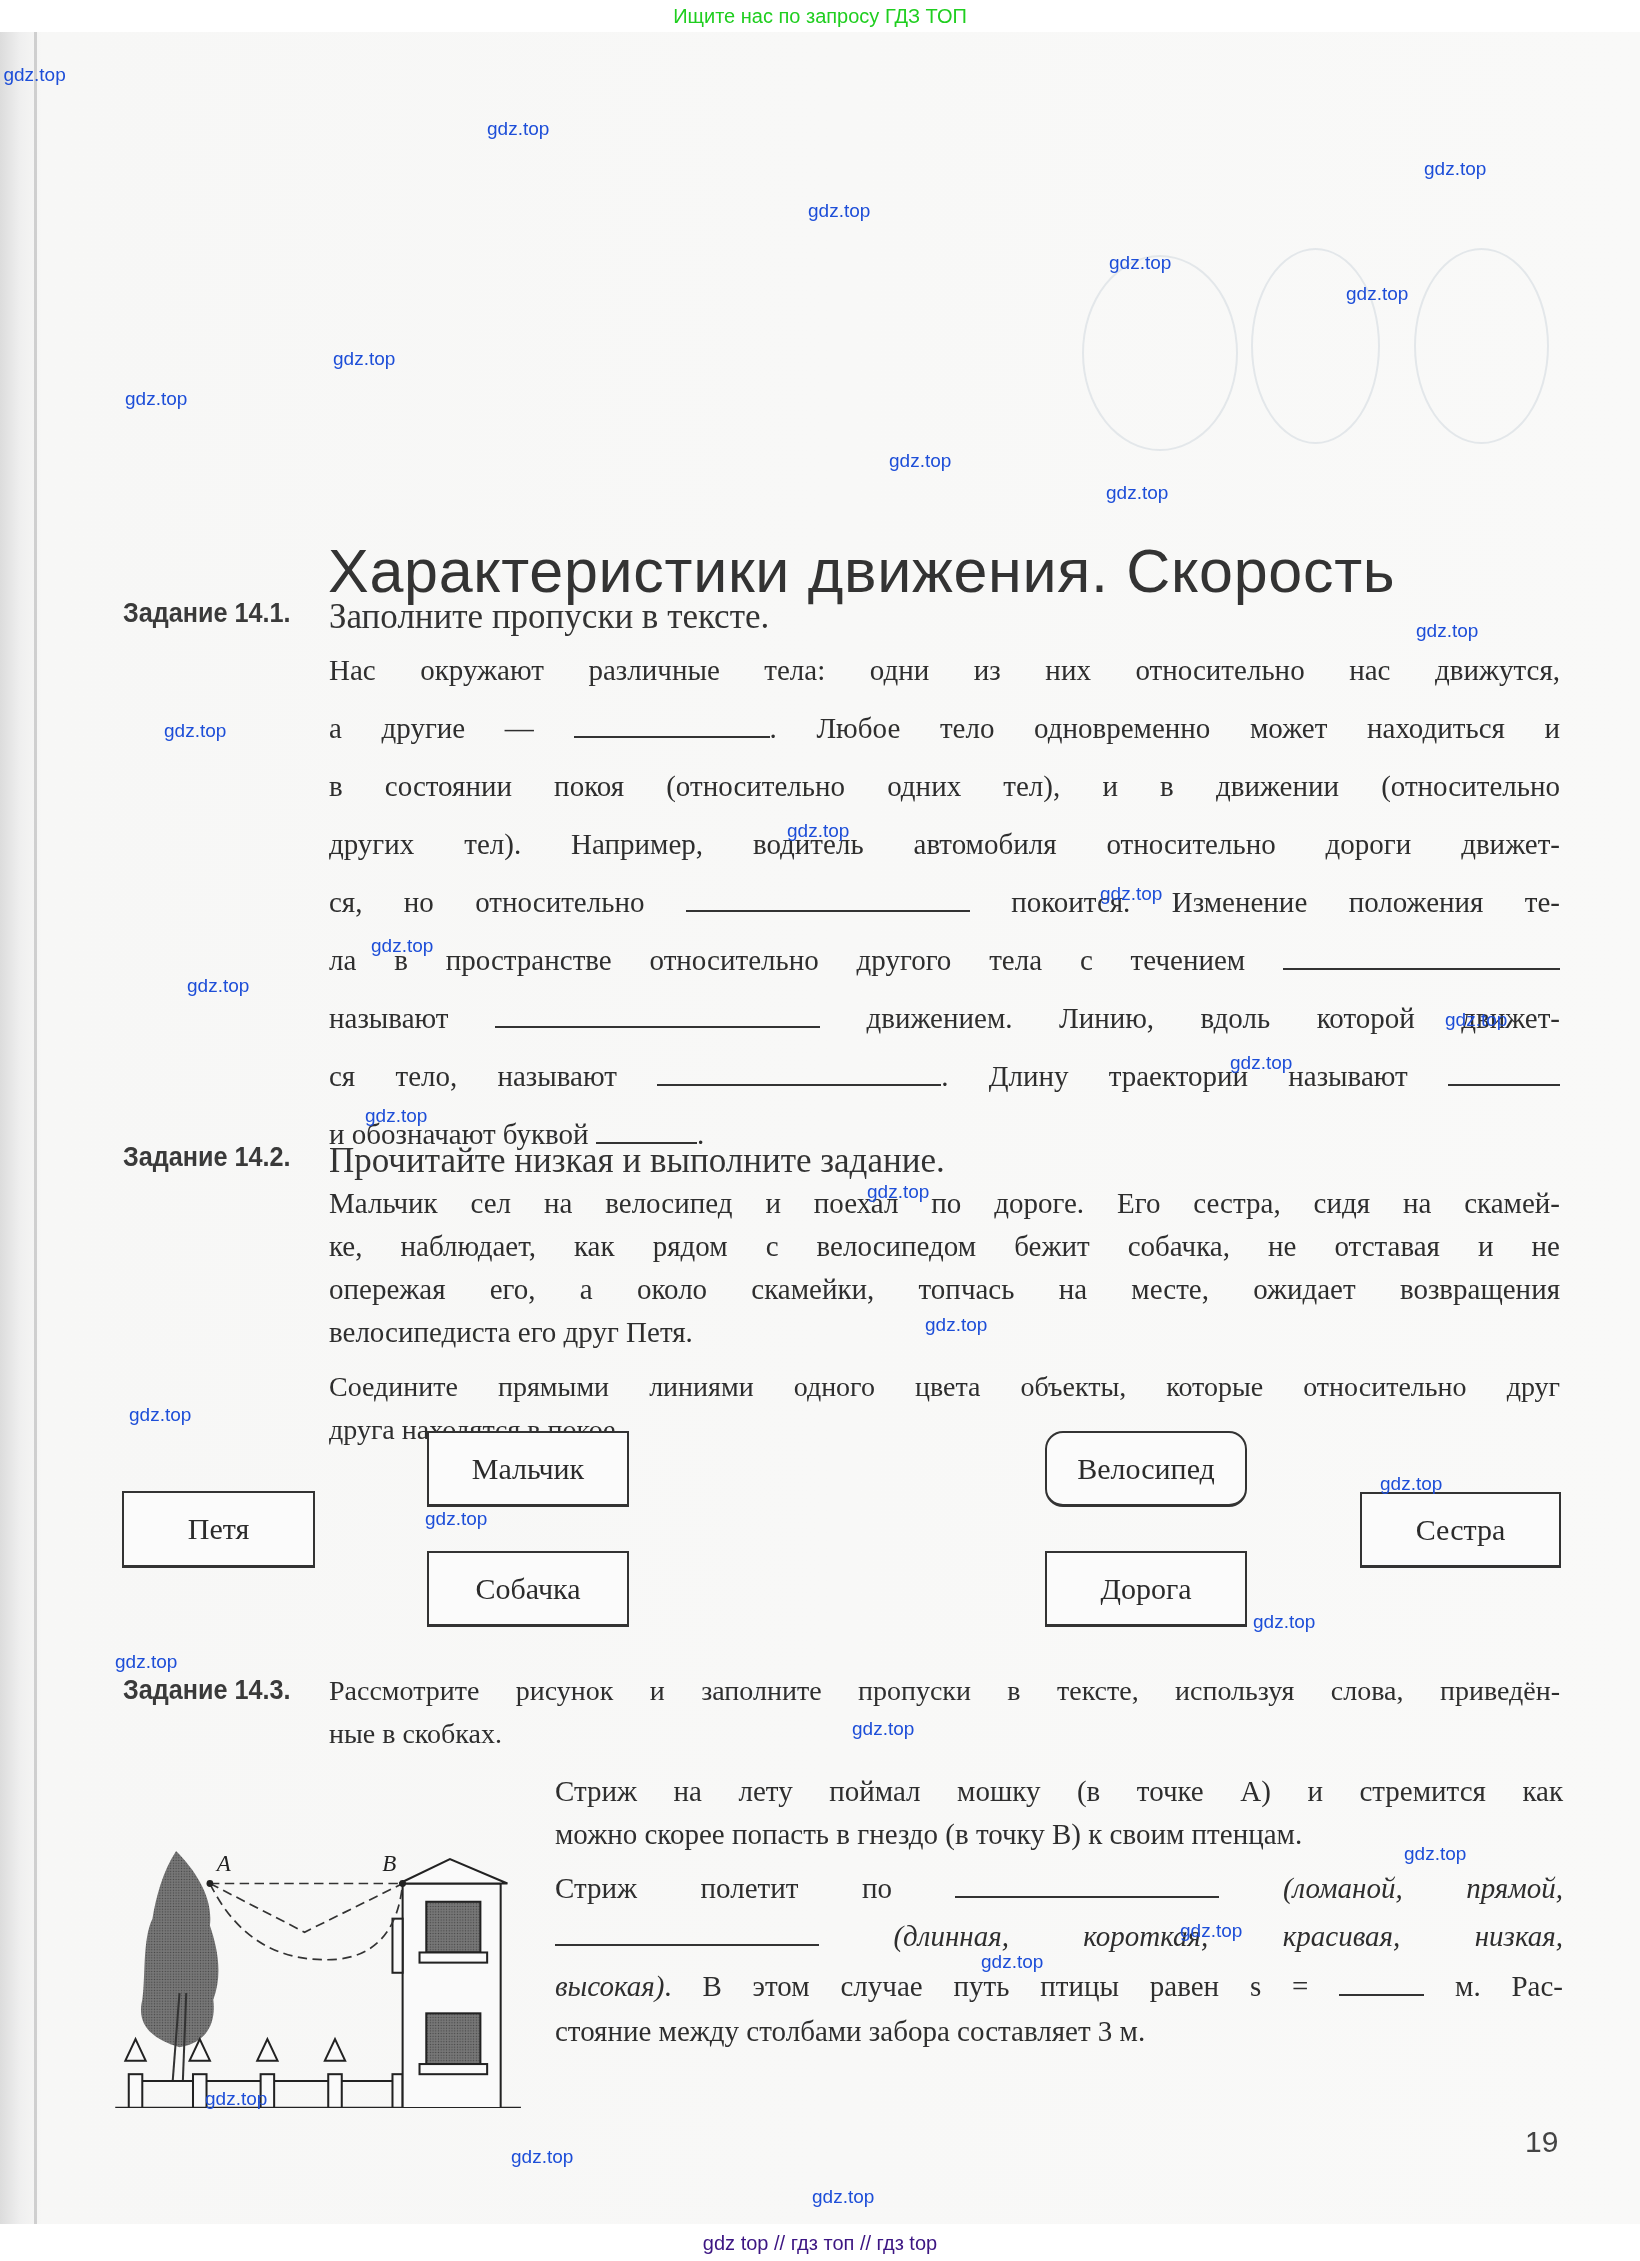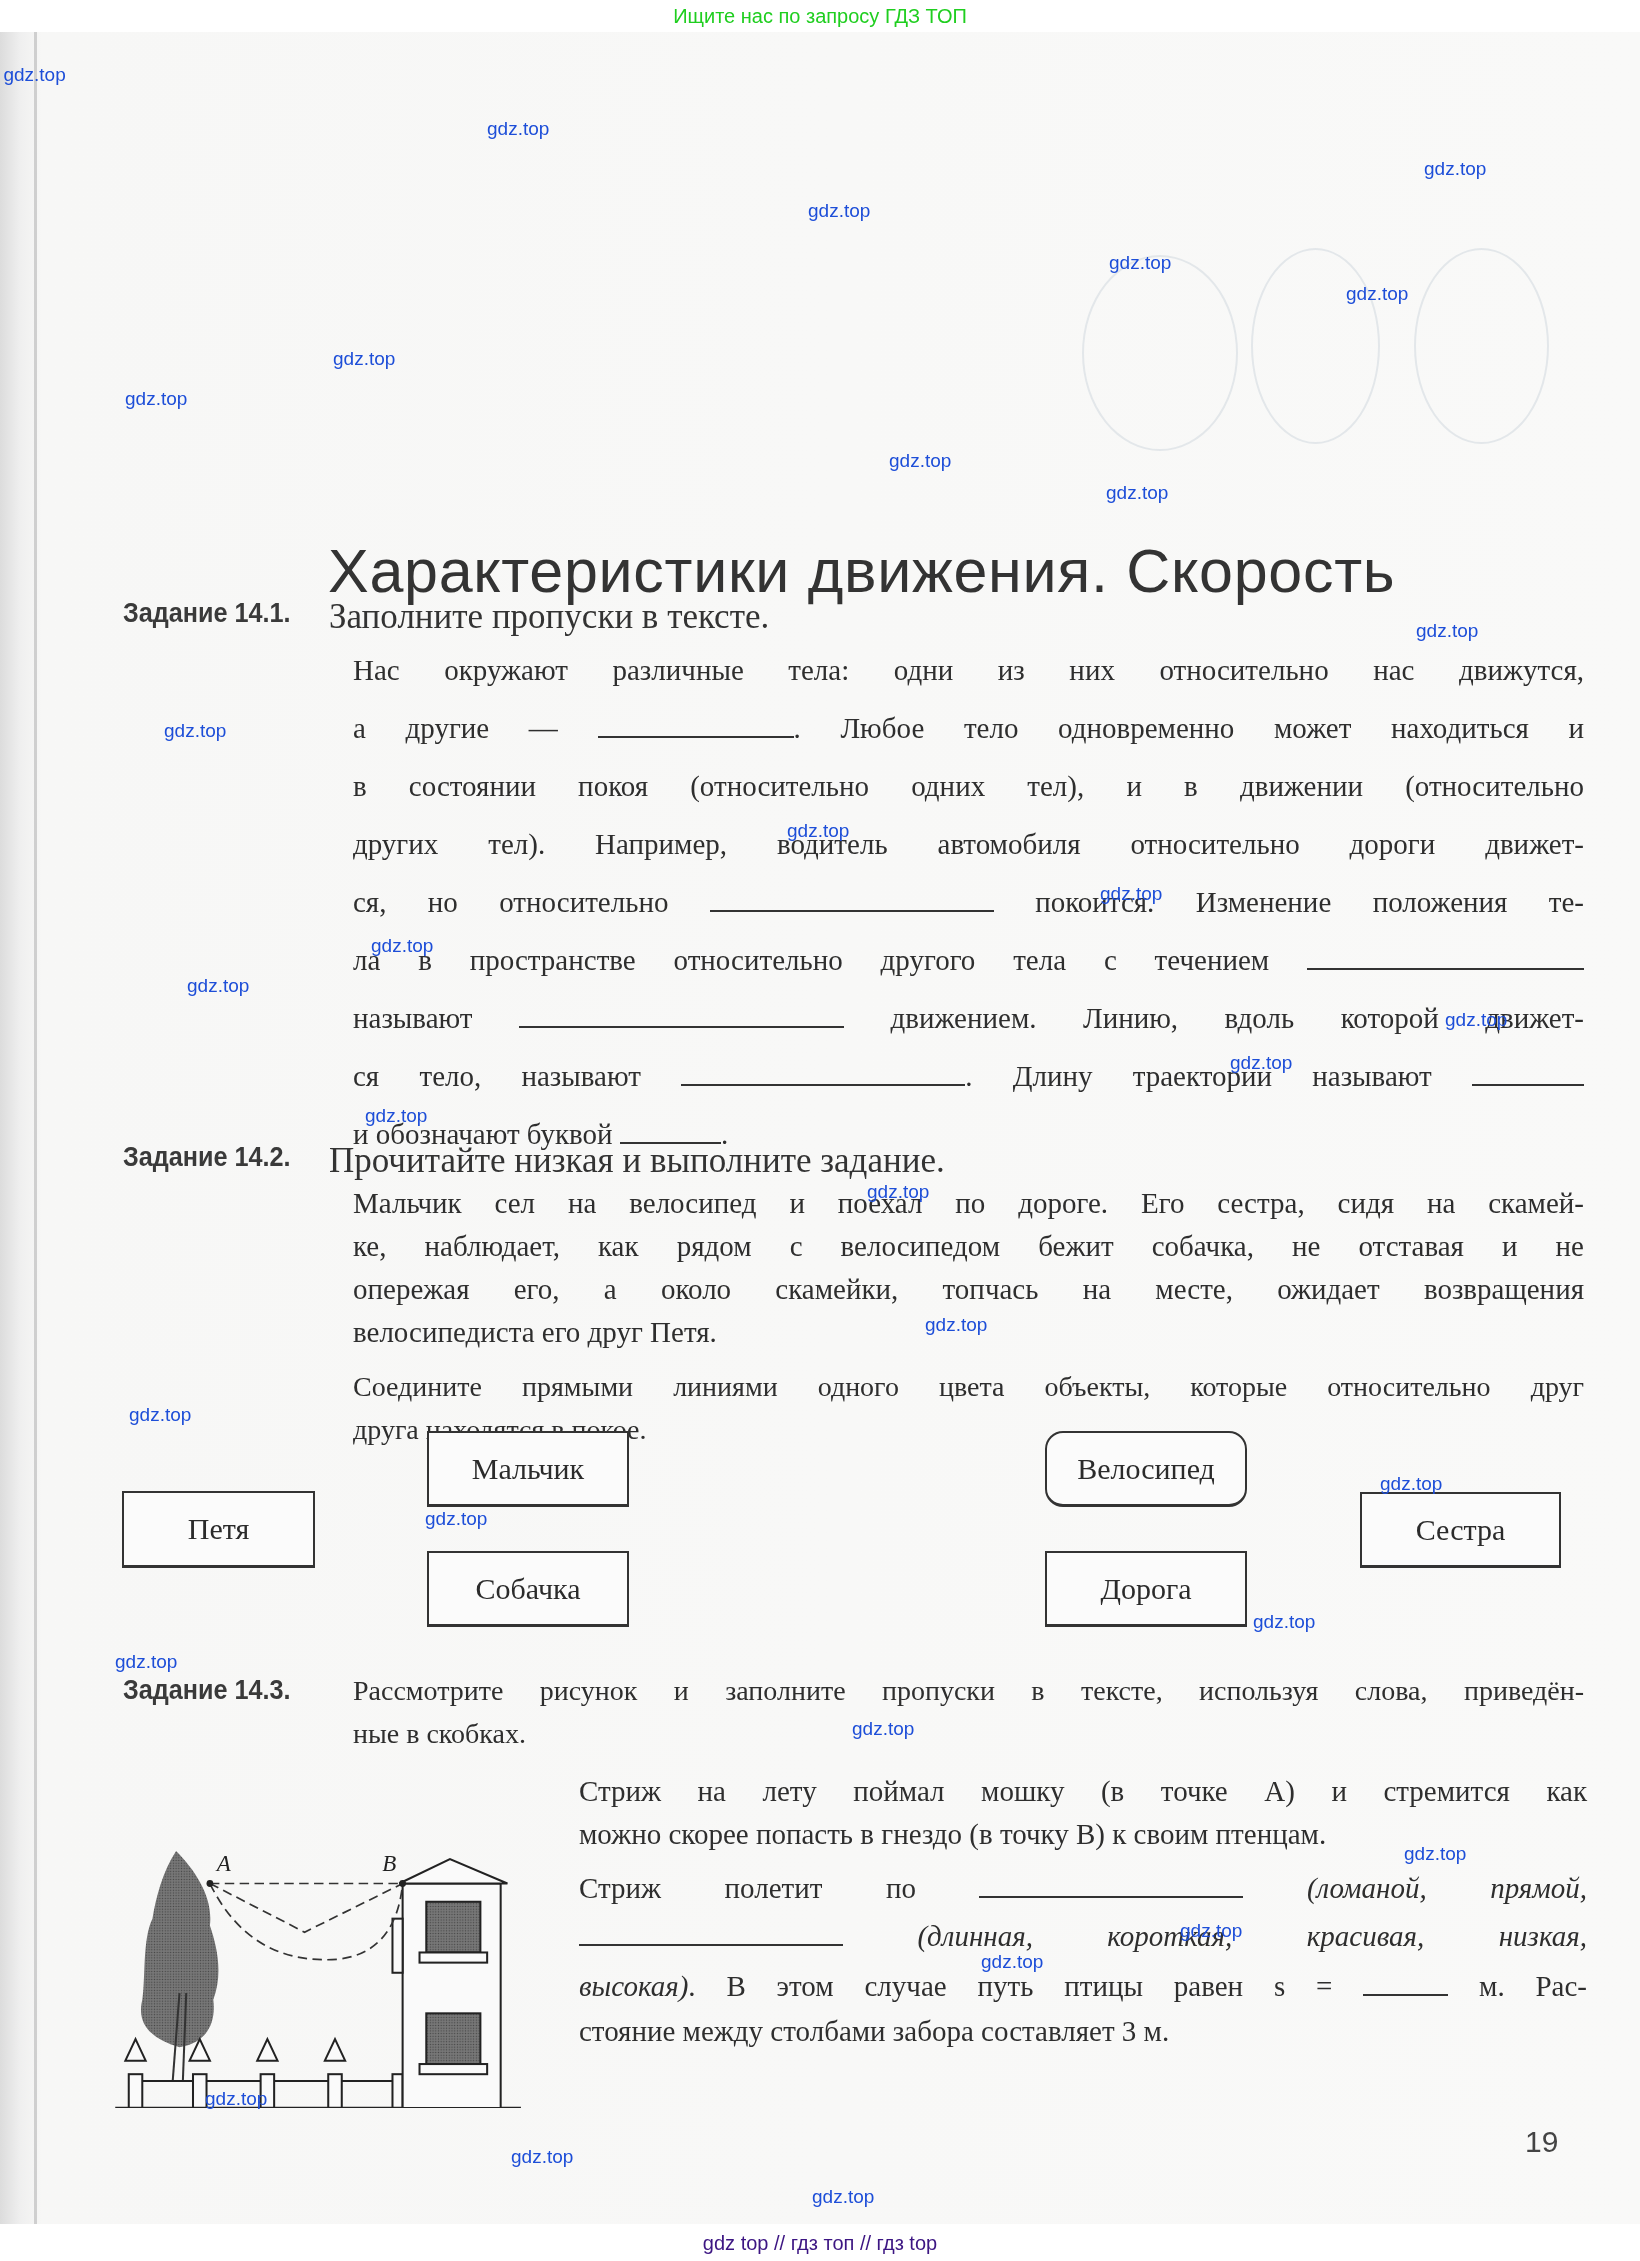--- a/index.html
+++ b/index.html
@@ -18,21 +18,21 @@
     .page-edge { position: absolute; left: 34px; top: 0; width: 2.7px; height: 2192px; background: #cfcfcf; }
     .ghost-wheel { position: absolute; border: 2px solid #e3e7ea; border-radius: 50%; }
 
     .title { position: absolute; left: 328px; top: 504px; font-family: "Liberation Sans", sans-serif;
       font-size: 61px; color: #333; letter-spacing: 0.7px; white-space: nowrap; }
 
     .task-label { position: absolute; font-family: "Liberation Sans", sans-serif; font-weight: bold;
       font-size: 28px; color: #3a3a3a; white-space: nowrap; transform: scaleX(0.9); transform-origin: left; }
     .task-instr { position: absolute; font-size: 35px; color: #333; white-space: nowrap; }
 
-    .para { position: absolute; font-size: 29px; color: #2e2e2e; text-align: justify; margin-left: 24px; }
+    .para { position: absolute; font-size: 29px; color: #2e2e2e; text-align: justify; }
     .para .ln { display: block; height: 58px; line-height: 58px; text-align-last: justify; white-space: nowrap; }
     .para .ln.last { text-align-last: left; }
     .para.tight .ln { height: 43px; line-height: 43px; }
     .blank { display: inline-block; border-bottom: 2px solid #333; height: 21.6px; vertical-align: baseline; }
     i.it { font-style: italic; }
 
     .box { position: absolute; border: 2px solid #333; border-bottom-width: 3.4px; background: #fbfbfb;
       display: flex; align-items: center; justify-content: center; font-size: 30px; color: #2b2b2b; }
 
     .wm { position: absolute; font-family: Liberation Sans, sans-serif; font-size: 19px; color: #1d4ed8;

